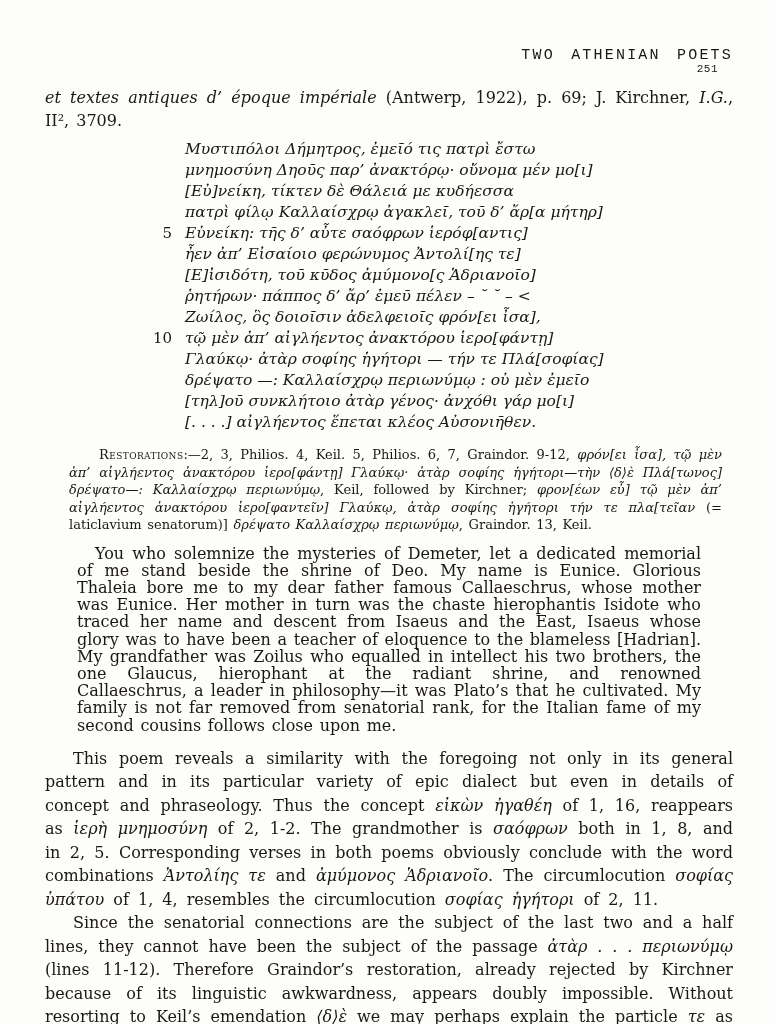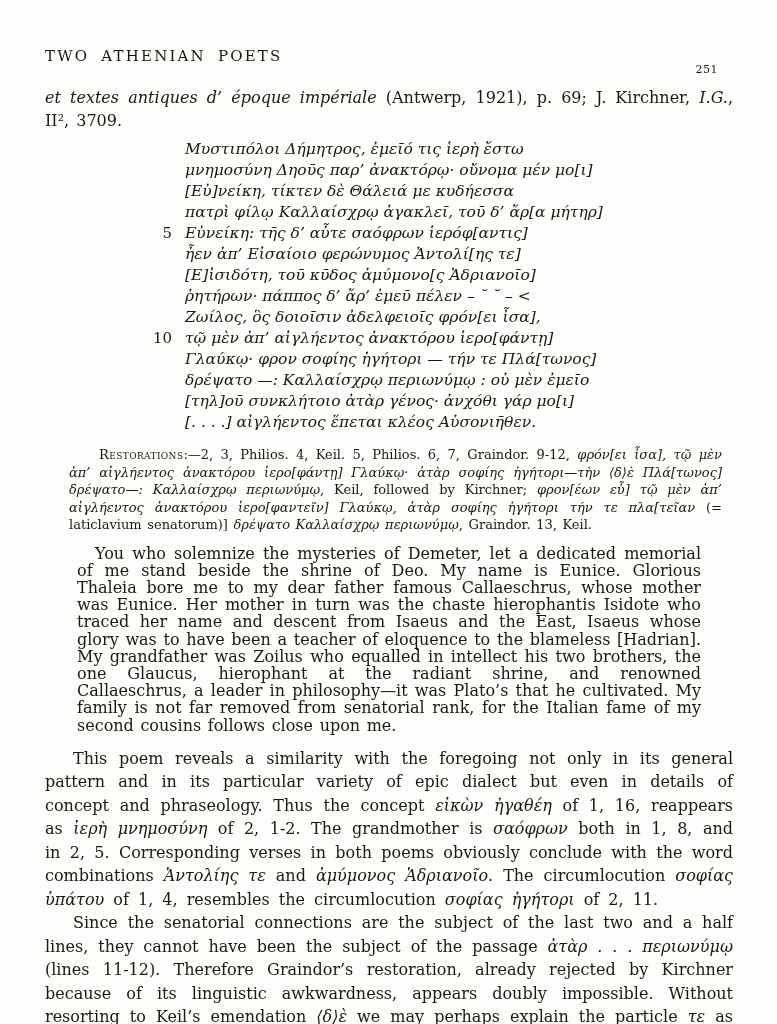--- a/index.html
+++ b/index.html
@@ -12,21 +12,22 @@
     box-sizing: border-box;
     width: 777px; height: 1024px;
     padding: 46px 44px 0 45px;
     font-family: "DejaVu Serif", "DejaVu Sans", serif;
     color: #1b1711;
     background: #fdfdfb;
   }
   .running-head {
     position: relative;
     height: 20px;
-    text-align: left;
+    text-align: right;
+    font-family: Liberation Mono, monospace;
   }
   .running-title {
     font-size: 15px;
     letter-spacing: 2.2px;
     word-spacing: 5px;
   }
   .pageno {
     position: absolute;
     right: 15px; top: 17px;
     font-size: 11px;
@@ -85,26 +86,26 @@
 </head>
 <body>
 
 <div class="page">
 
   <div class="running-head">
     <span class="running-title">TWO ATHENIAN POETS</span>
     <span class="pageno">251</span>
   </div>
 
-  <p class="intro"><span class="it">et textes antiques d’ époque impériale</span><span> (Antwerp, 1921), p. 69; J. Kirchner, </span><span class="it">I.G.</span><span>, II², 3709.</span></p>
+  <p class="intro"><span class="it">et textes antiques d’ époque impériale</span><span> (Antwerp, 1922), p. 69; J. Kirchner, </span><span class="it">I.G.</span><span>, II², 3709.</span></p>
 
   <div class="poem">
 
   <div class="poem-line">
-      <span class="lineno"></span><span class="linetext">Μυστιπόλοι Δήμητρος, ἐμεῖό τις ἱερὴ ἔστω</span>
+      <span class="lineno"></span><span class="linetext">Μυστιπόλοι Δήμητρος, ἐμεῖό τις πατρὶ ἔστω</span>
     </div>
       <div class="poem-line">
       <span class="lineno"></span><span class="linetext">μνημοσύνη Δηοῦς παρ’ ἀνακτόρῳ· οὔνομα μέν μο[ι]</span>
     </div>
       <div class="poem-line">
       <span class="lineno"></span><span class="linetext">[Εὐ]νείκη, τίκτεν δὲ Θάλειά με κυδήεσσα</span>
     </div>
       <div class="poem-line">
       <span class="lineno"></span><span class="linetext">πατρὶ φίλῳ Καλλαίσχρῳ ἀγακλεῖ, τοῦ δ’ ἄρ[α μήτηρ]</span>
     </div>
@@ -120,21 +121,21 @@
       <div class="poem-line">
       <span class="lineno"></span><span class="linetext">ῥητήρων· πάππος δ’ ἄρ’ ἐμεῦ πέλεν – ˘ ˘ – &lt;</span>
     </div>
       <div class="poem-line">
       <span class="lineno"></span><span class="linetext">Ζωίλος, ὃς δοιοῖσιν ἀδελφειοῖς φρόν[ει ἶσα],</span>
     </div>
       <div class="poem-line">
       <span class="lineno">10</span><span class="linetext">τῷ μὲν ἀπ’ αἰγλήεντος ἀνακτόρου ἱερο[φάντῃ]</span>
     </div>
       <div class="poem-line">
-      <span class="lineno"></span><span class="linetext">Γλαύκῳ· φρον σοφίης ἡγήτορι — τήν τε Πλά[τωνος]</span>
+      <span class="lineno"></span><span class="linetext">Γλαύκῳ· ἀτὰρ σοφίης ἡγήτορι — τήν τε Πλά[σοφίας]</span>
     </div>
       <div class="poem-line">
       <span class="lineno"></span><span class="linetext">δρέψατο —: Καλλαίσχρῳ περιωνύμῳ : οὐ μὲν ἐμεῖο</span>
     </div>
       <div class="poem-line">
       <span class="lineno"></span><span class="linetext">[τηλ]οῦ συνκλήτοιο ἀτὰρ γένος· ἀνχόθι γάρ μο[ι]</span>
     </div>
       <div class="poem-line">
       <span class="lineno"></span><span class="linetext">[. . . .] αἰγλήεντος ἕπεται κλέος Αὐσονιῆθεν.</span>
     </div>

